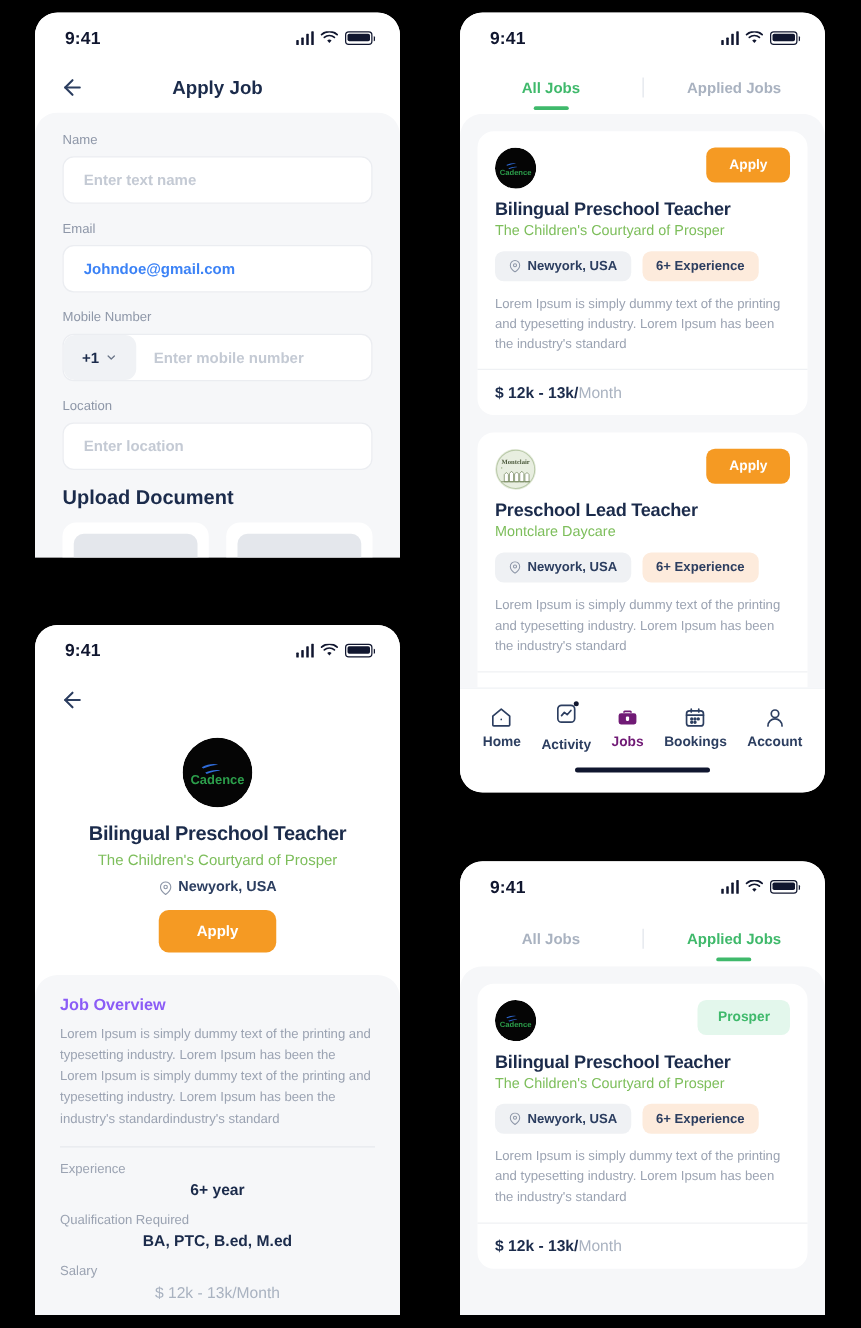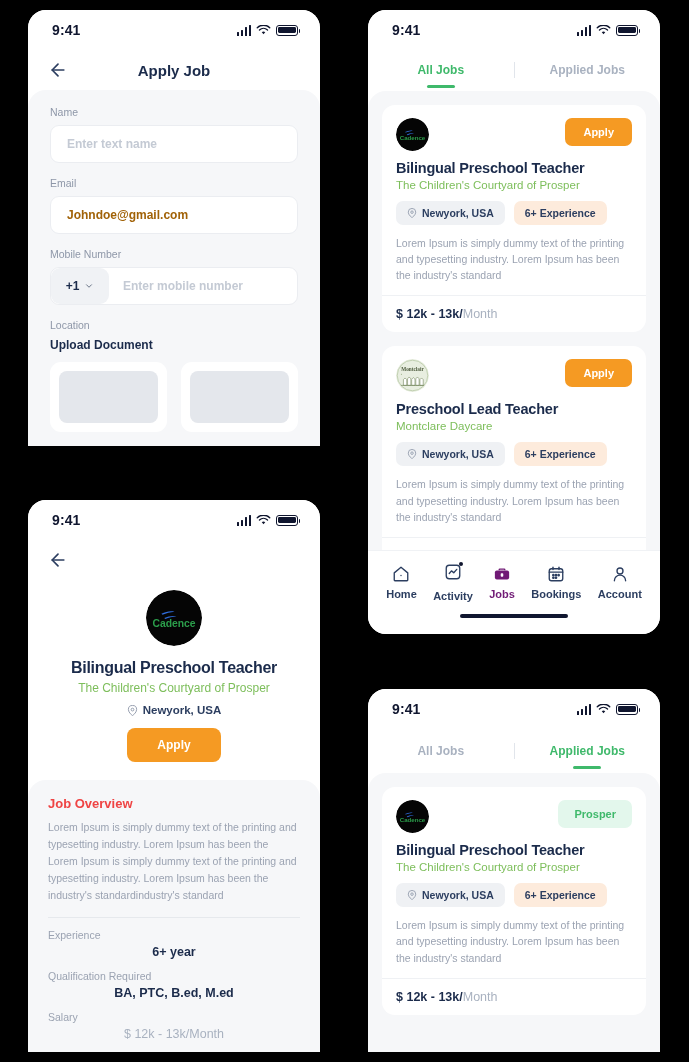--- a/index.html
+++ b/index.html
@@ -53,30 +53,30 @@
 
   
   .form { padding: 16px 22px 0; }
   .field-label { font-size: 10.5px; color: #8E97A8; margin-bottom: 7px; }
   .input {
     height: 38px; background:#fff; border:1px solid #EBEDF1; border-radius: 9px;
     display:flex; align-items:center; padding: 0 16px;
     font-size: 12px; margin-bottom: 14px;
   }
   .input.placeholder { color:#C4CAD4; font-weight:600; }
-  .input.filled { color:#a16207; font-weight:700; }
+  .input.filled { color:#3b82f6; font-weight:700; }
   .phone-input { padding: 0; overflow:hidden; }
   .cc {
     height: 100%; min-width: 58px; background:#F0F2F5;
     display:flex; align-items:center; justify-content:center; gap:5px;
     border-radius: 9px; font-size: 12px; font-weight:700; color:#1B2B4B;
   }
   .cc svg { width:10px; height:10px; color:#6B7governs; }
   .phone-ph { padding-left: 14px; font-size:12px; color:#C4CAD4; font-weight:600; }
-  .section-title { font-size: 12px; font-weight:700; color:#1B2B4B; margin: 4px 0 10px; }
+  .section-title { font-size: 16px; font-weight:700; color:#1B2B4B; margin: 4px 0 10px; }
   .upload-row { display:flex; gap: 14px; }
   .upload-card {
     flex:1; background:#fff; border-radius: 11px; padding: 9px;
     height: 70px; position: relative;
   }
   .upload-inner { background:#E4E7EC; border-radius: 8px; height: 100%; position:relative; }
 
   
   .tabs { display:flex; align-items:center; height:44px; background:#fff; position:relative; }
   .tab { flex:1; text-align:center; position:relative; font-size: 12px; font-weight:700; cursor:pointer;}
@@ -135,21 +135,21 @@
   .detail-title { font-size: 16px; font-weight:700; color:#1B2B4B; letter-spacing:-.3px;}
   .detail-company { font-size: 12px; color:#7DBE5B; margin-top: 4px; }
   .detail-loc { display:flex; align-items:center; justify-content:center; gap:5px; font-size: 11.5px; color:#2C3E60; font-weight:600; margin-top: 9px;}
   .detail-loc svg { width:11px; height:11px; color:#8E97A8; }
   .btn-apply-lg {
     background:#F59A23; color:#fff; border:none; border-radius: 8px;
     font-size: 12px; font-weight:600; padding: 10px 30px; margin-top: 12px; cursor:pointer;
     font-family: inherit;
   }
   .overview { background:#F6F7F9; border-radius: 18px 18px 0 0; padding: 16px 20px; }
-  .ov-title { font-size: 13px; font-weight:700; color:#ef4444; }
+  .ov-title { font-size: 13px; font-weight:700; color:#8b5cf6; }
   .ov-text { font-size: 10.5px; line-height:1.62; color:#9BA3B2; margin-top: 8px; padding-bottom: 13px; border-bottom:1px solid #E6E9ED;}
   .kv { padding-top: 11px; }
   .kv .k { font-size: 10.5px; color:#9BA3B2; }
   .kv .v { font-size: 12.5px; font-weight:700; color:#1B2B4B; margin-top: 4px; text-align: center; }
   .kv .v span { color:#A9B2C0; font-weight:500; }
   .kv-cut { padding-top: 11px; font-size:10.5px; color:#9BA3B2; }
 </style>
 </head>
 <body>
 
@@ -198,20 +198,21 @@
           <div class="cc">
             <span>+1</span>
             <svg viewBox="0 0 24 24" fill="none" stroke="#6B7688" stroke-width="2.4" stroke-linecap="round" stroke-linejoin="round" width="10" height="10">
                 <polyline points="6 9 12 15 18 9"></polyline>
               </svg>
           </div>
           <div class="phone-ph">Enter mobile number</div>
         </div>
 
         <div class="field-label">Location</div>
+        <div class="input placeholder">Enter location</div>
 
         <div class="section-title">Upload Document</div>
         <div class="upload-row">
           <div class="upload-card">
             <div class="upload-inner">
               
             </div>
           </div>
           <div class="upload-card">
             <div class="upload-inner">

